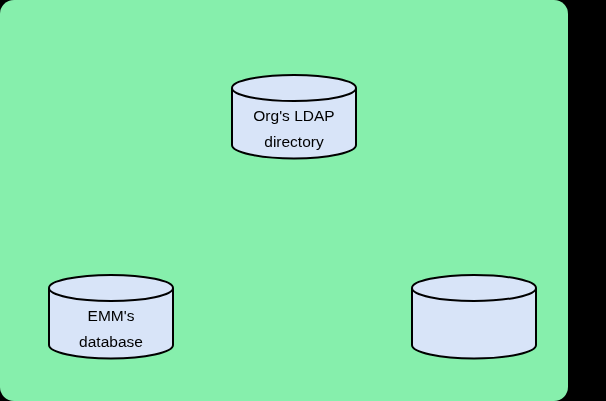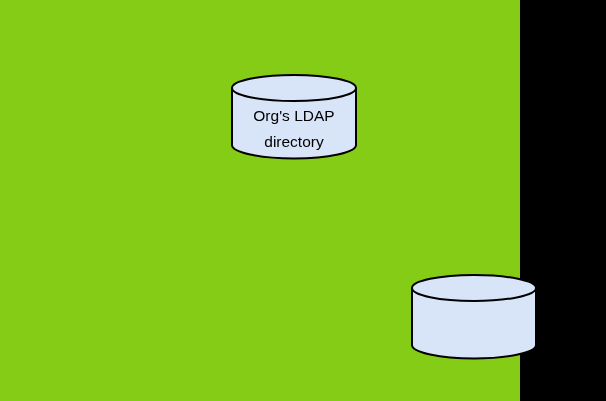--- a/index.html
+++ b/index.html
@@ -6,23 +6,24 @@
     margin: 0;
     padding: 0;
     width: 606px;
     height: 401px;
     overflow: hidden;
     background: #000000;
     font-family: "Liberation Sans", sans-serif;
   }
   .canvas {
     position: relative;
-    width: 520px;
+    width: 568px;
     height: 401px;
-    background: #84cc16;
+    background: #86efac;
+    border-radius: 14px;
   }
   .node {
     position: absolute;
     width: 126px;
     height: 86px;
   }
   .node svg {
     position: absolute;
     inset: 0;
     width: 100%;
@@ -60,20 +61,28 @@
 
   <div class="node" id="node-ldap">
     <svg viewBox="0 0 126 86" aria-hidden="true">
       <path class="cyl-body" d="M1,14 V71 A62,13.5 0 0 0 125,71 V14" fill="#d8e4f8"></path>
       <ellipse class="cyl-top" cx="63" cy="14" rx="62" ry="13" fill="#d8e4f8"></ellipse>
     </svg>
     <div class="cyl-label">Org's LDAP
 directory</div>
   </div>
 
+  <div class="node" id="node-emm">
+    <svg viewBox="0 0 126 86" aria-hidden="true">
+      <path class="cyl-body" d="M1,14 V71 A62,13.5 0 0 0 125,71 V14" fill="#d8e4f8"></path>
+      <ellipse class="cyl-top" cx="63" cy="14" rx="62" ry="13" fill="#d8e4f8"></ellipse>
+    </svg>
+    <div class="cyl-label">EMM's
+database</div>
+  </div>
 
   <div class="node" id="node-google">
     <svg viewBox="0 0 126 86" aria-hidden="true">
       <path class="cyl-body" d="M1,14 V71 A62,13.5 0 0 0 125,71 V14" fill="#d8e4f8"></path>
       <ellipse class="cyl-top" cx="63" cy="14" rx="62" ry="13" fill="#d8e4f8"></ellipse>
     </svg>
   </div>
 
 </div>
 

